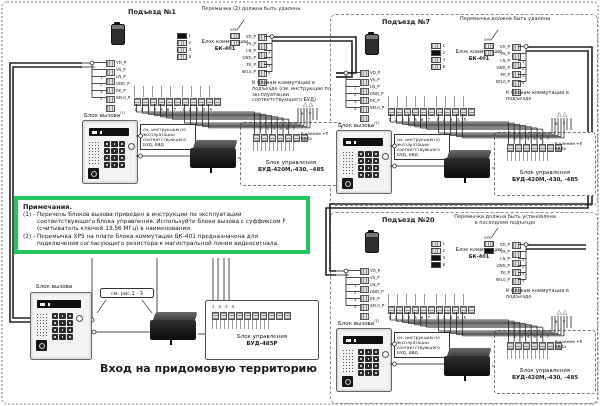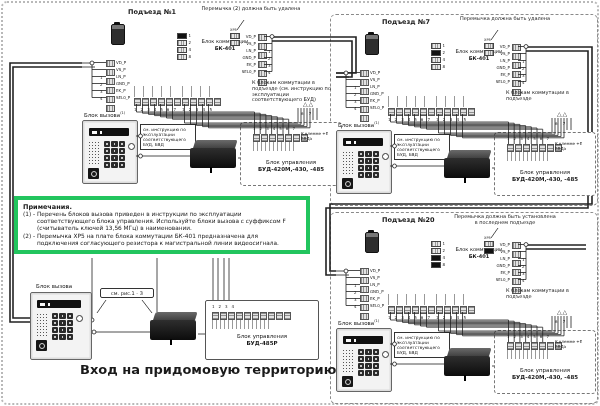--- a/index.html
+++ b/index.html
@@ -89,21 +89,21 @@
   .g-panel{left:30px;top:292px;width:60px;height:66px;z-index:2;}
   .g-panel .cp-display{width:44px;}
   .balloon{left:100px;top:288px;width:52px;border:1px solid #333;border-radius:2px;font-size:5px;text-align:center;padding:1px 0;background:#fff;z-index:2;}
   .g-device{left:150px;top:312px;width:48px;height:34px;z-index:2;}
   .bud485{left:205px;top:300px;width:112px;height:58px;border:1px solid #555;border-radius:2px;background:#fff;z-index:2;}
   .bud485 > div{position:absolute;}
   .b485-nums{left:6px;top:3px;width:22px;display:flex;justify-content:space-between;font-size:4px;}
   .b485-strip{left:6px;top:11px;}
   .b485-hatch{left:6px;top:19px;width:60px;height:9px;background:repeating-linear-gradient(90deg,#777 0 0.8px,transparent 0.8px 4px);opacity:.75;}
   .b485-name{left:0;top:32px;width:100%;text-align:center;font-size:5.5px;line-height:1.3;}
-  .g-caption{left:80px;top:362px;font-size:13px;font-weight:bold;z-index:2;}
+  .g-caption{left:100px;top:362px;font-size:11px;font-weight:bold;z-index:2;}
   polyline,line{fill:none;stroke:#222;}
   .thin{stroke-width:0.8;}
   .trunk{stroke-width:1.6;}
   circle.junc{fill:#fff;stroke:#222;stroke-width:0.8;}
 </style>
 </head>
 <body>
 
 <div class="page">
 

